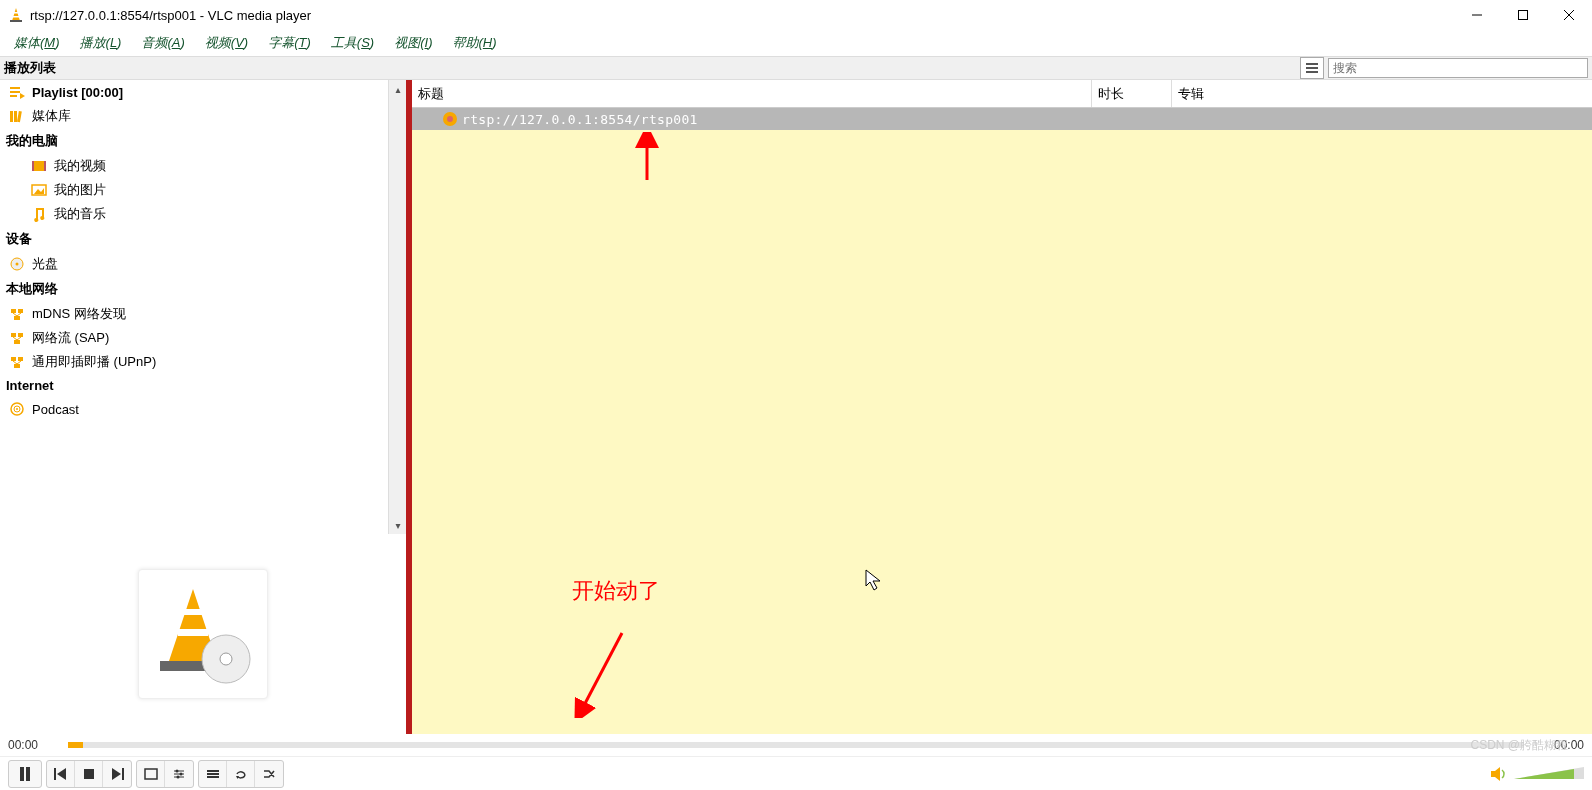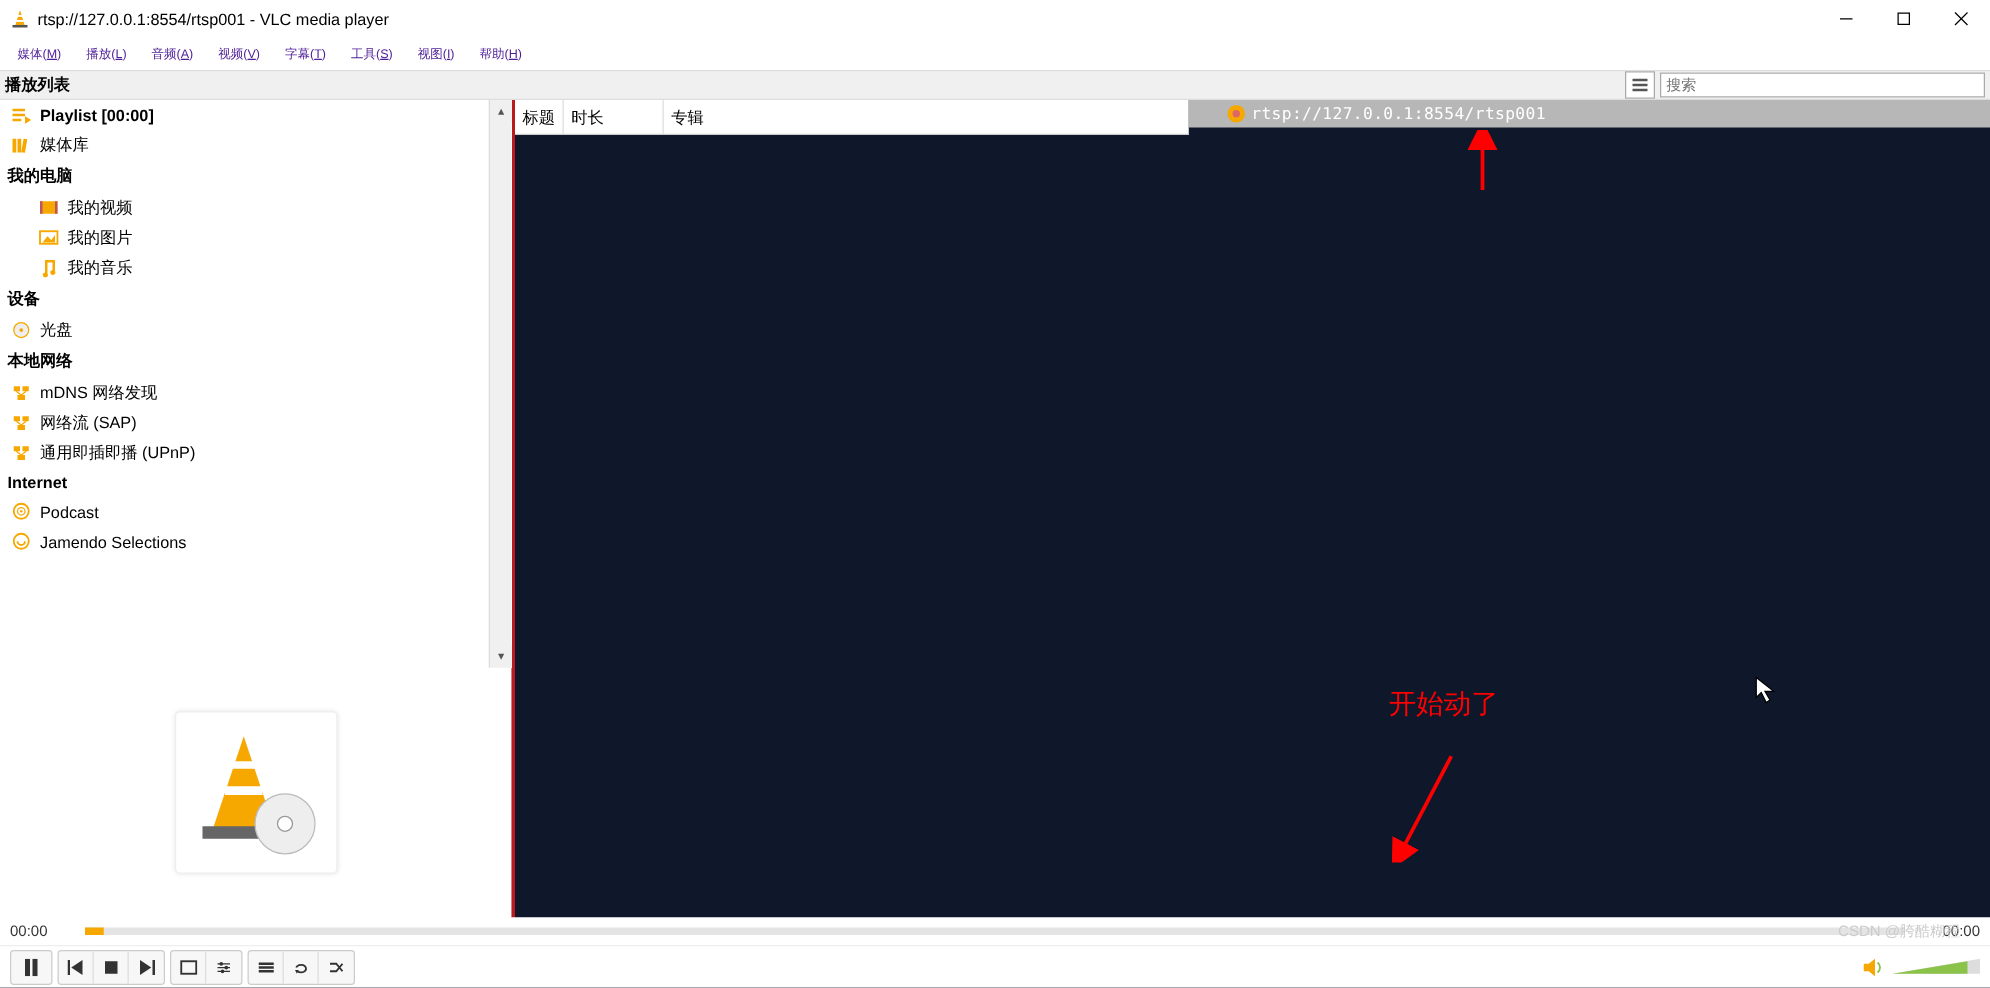--- a/index.html
+++ b/index.html
@@ -7,49 +7,49 @@
 
 
 .titlebar { height: 30px; display: flex; align-items: center; padding: 0 0 0 8px; background: #fff; }
 .titlebar .cone-icon { width: 16px; height: 16px; margin-right: 6px; }
 .titlebar .title { font-size: 13px; color: #000; }
 .titlebar .winbtns { margin-left: auto; display: flex; }
 .titlebar .winbtn { width: 46px; height: 30px; display: flex; align-items: center; justify-content: center; font-size: 14px; color: #000; cursor: default; }
 
 
 .menubar { height: 26px; display: flex; align-items: center; padding-left: 4px; background: #fff; }
-.menu-item { padding: 3px 10px; font-size: 10px; color: #4c1d95; cursor: default; }
+.menu-item { padding: 3px 10px; font-size: 13px; color: #14532d; cursor: default; font-style: italic; }
 .underline { text-decoration: underline; }
 
 
 .playlist-header-row { height: 24px; display: flex; align-items: center; background: #f0f0f0; border-top: 1px solid #ddd; border-bottom: 1px solid #ddd; }
 .playlist-header-label { font-size: 13px; font-weight: bold; padding-left: 4px; flex: 1; }
 .listview-btn { width: 24px; height: 22px; display: flex; align-items: center; justify-content: center; margin-right: 4px; border: 1px solid #aaa; background: #fff; }
 .search-box { width: 260px; height: 20px; border: 1px solid #aaa; margin-right: 4px; padding: 0 4px; font-size: 12px; color: #888; background: #fff; }
 
 
 .main { flex: 1; display: flex; min-height: 0; }
-.sidebar-wrap { width: 412px; display: flex; flex-direction: column; border-right: 3px solid #b91c1c; }
+.sidebar-wrap { width: 412px; display: flex; flex-direction: column; border-right: 6px solid #b91c1c; }
 .sidebar { flex: 1; overflow-y: auto; background: #fff; position: relative; }
 .sidebar-scroll { position: absolute; right: 0; top: 0; width: 18px; height: 100%; background: #f0f0f0; border-left: 1px solid #ddd; }
 .sb-up, .sb-dn { position: absolute; width: 18px; height: 18px; display: flex; align-items: center; justify-content: center; font-size: 10px; color: #555; background: #f0f0f0; }
 .sb-up { top: 0; } .sb-dn { bottom: 0; }
 .sidebar-inner { padding-right: 18px; }
 
 .side-group { font-size: 13px; font-weight: bold; padding: 4px 6px; color: #000; }
 .side-item { display: flex; align-items: center; padding: 3px 6px 3px 8px; font-size: 13px; color: #000; cursor: default; }
 .side-item.selected { background: #fff; font-weight: bold; }
 .side-item .si-icon { width: 18px; height: 18px; margin-right: 6px; display: flex; align-items: center; justify-content: center; }
 .side-item.indent { padding-left: 30px; }
 
 .album-area { height: 200px; display: flex; align-items: center; justify-content: center; background: #fff; }
 .album-art { width: 130px; height: 130px; background: #fff; border: 1px solid #eee; border-radius: 4px; display: flex; align-items: center; justify-content: center; position: relative; box-shadow: 0 0 4px rgba(0,0,0,0.1); }
 
 
-.content { flex: 1; display: flex; flex-direction: row; background: #0f172a; }
+.content { flex: 1; display: flex; flex-direction: column; background: #fef9c3; }
 .content-header { height: 28px; display: flex; align-items: stretch; border-bottom: 1px solid #ccc; background: #fff; }
 .ch-col { border-right: 1px solid #ddd; padding: 4px 6px; font-size: 13px; color: #000; display: flex; align-items: center; }
 .ch-title { flex: 1; }
 .ch-dur { width: 80px; }
 .ch-album { width: 420px; border-right: none; }
 .content-body { flex: 1; position: relative; text-align: center; }
 .row { display: flex; align-items: center; height: 22px; background: #b7b7b7; color: #fff; font-size: 13px; padding-left: 30px; }
 .row .row-icon { width: 16px; height: 16px; margin-right: 4px; }
 .row-text { font-family: Consolas, monospace; font-size: 13px; color: #fff; letter-spacing: 0.3px; }
 
@@ -237,29 +237,20 @@
           <div class="side-item">
             <span class="si-icon">
               <svg width="16" height="16">
                 <circle cx="8" cy="8" r="6" fill="none" stroke="#f7a800" stroke-width="1.5"></circle>
                 <circle cx="8" cy="8" r="3" fill="none" stroke="#f7a800"></circle>
                 <circle cx="8" cy="8" r="1" fill="#f7a800"></circle>
               </svg>
             </span>
             <span>Podcast</span>
           </div>
-          <div class="side-item">
-            <span class="si-icon">
-              <svg width="16" height="16">
-                <circle cx="8" cy="8" r="6" fill="none" stroke="#f7a800" stroke-width="1.5"></circle>
-                <path d="M5 8 a3 3 0 0 0 6 0" fill="none" stroke="#f7a800" stroke-width="1.5"></path>
-              </svg>
-            </span>
-            <span>Jamendo Selections</span>
-          </div>
         </div>
       <div class="sidebar-scroll">
         <div class="sb-up">▴</div>
         <div class="sb-dn">▾</div>
       </div>
     </div>
     <div class="album-area">
       <div class="album-art">
         <svg width="110" height="110" viewBox="0 0 110 110">
           <polygon points="45,10 70,85 20,85" fill="#f7a800"></polygon>

